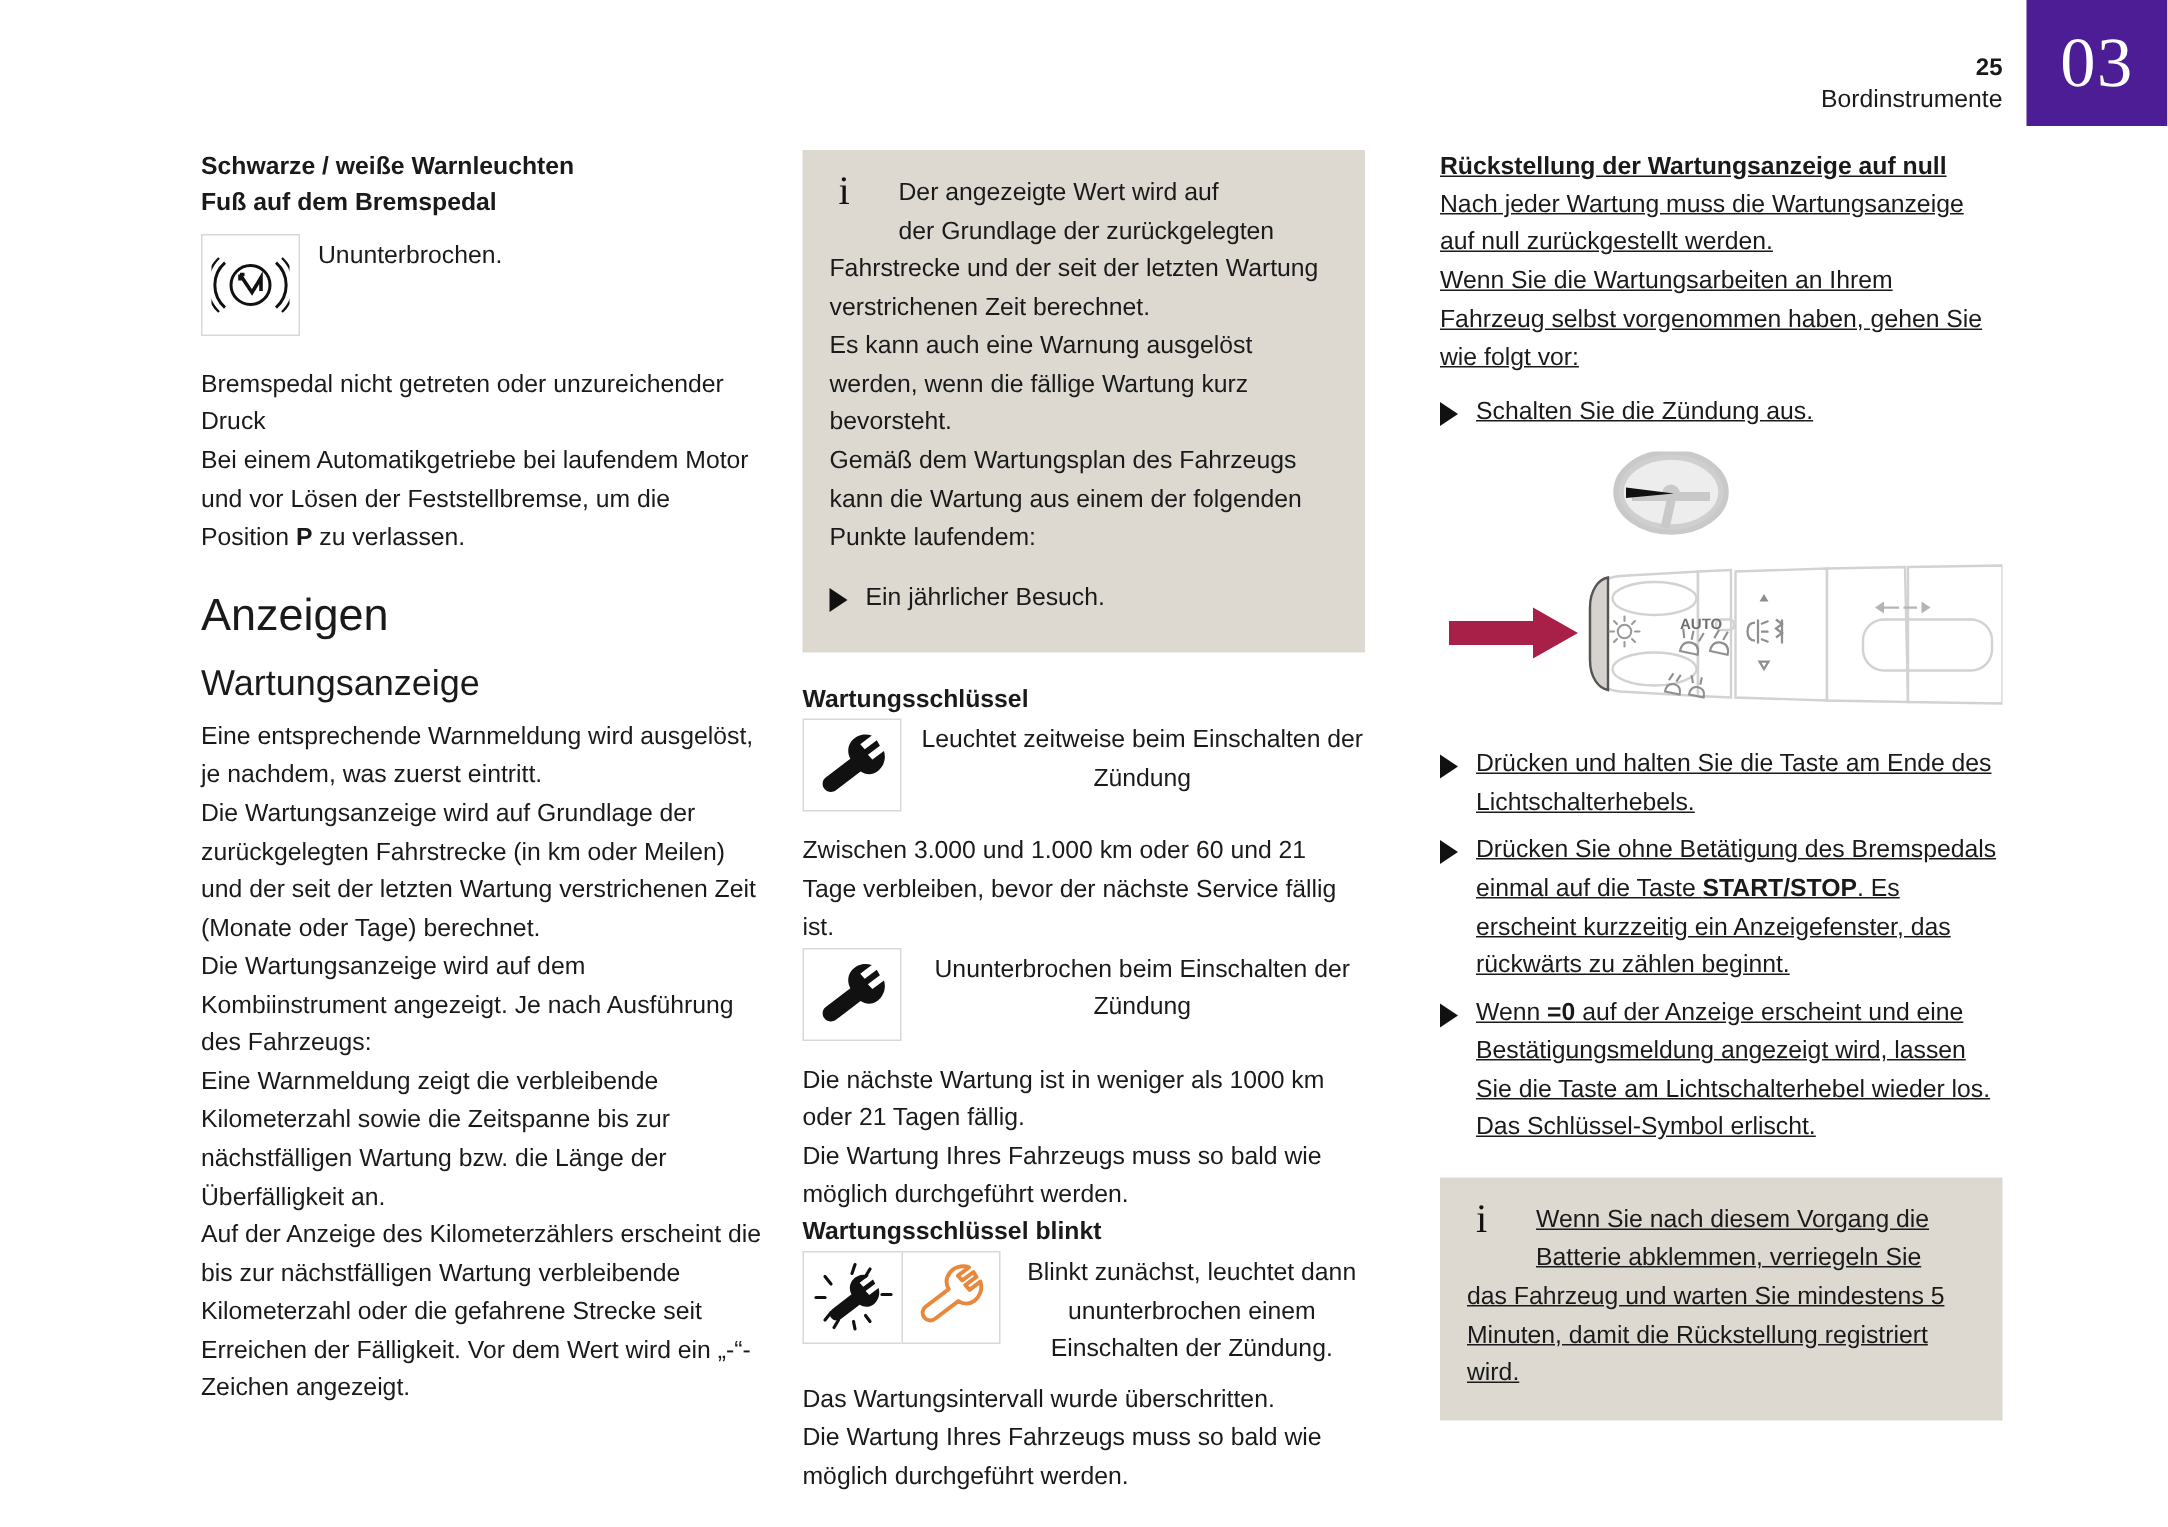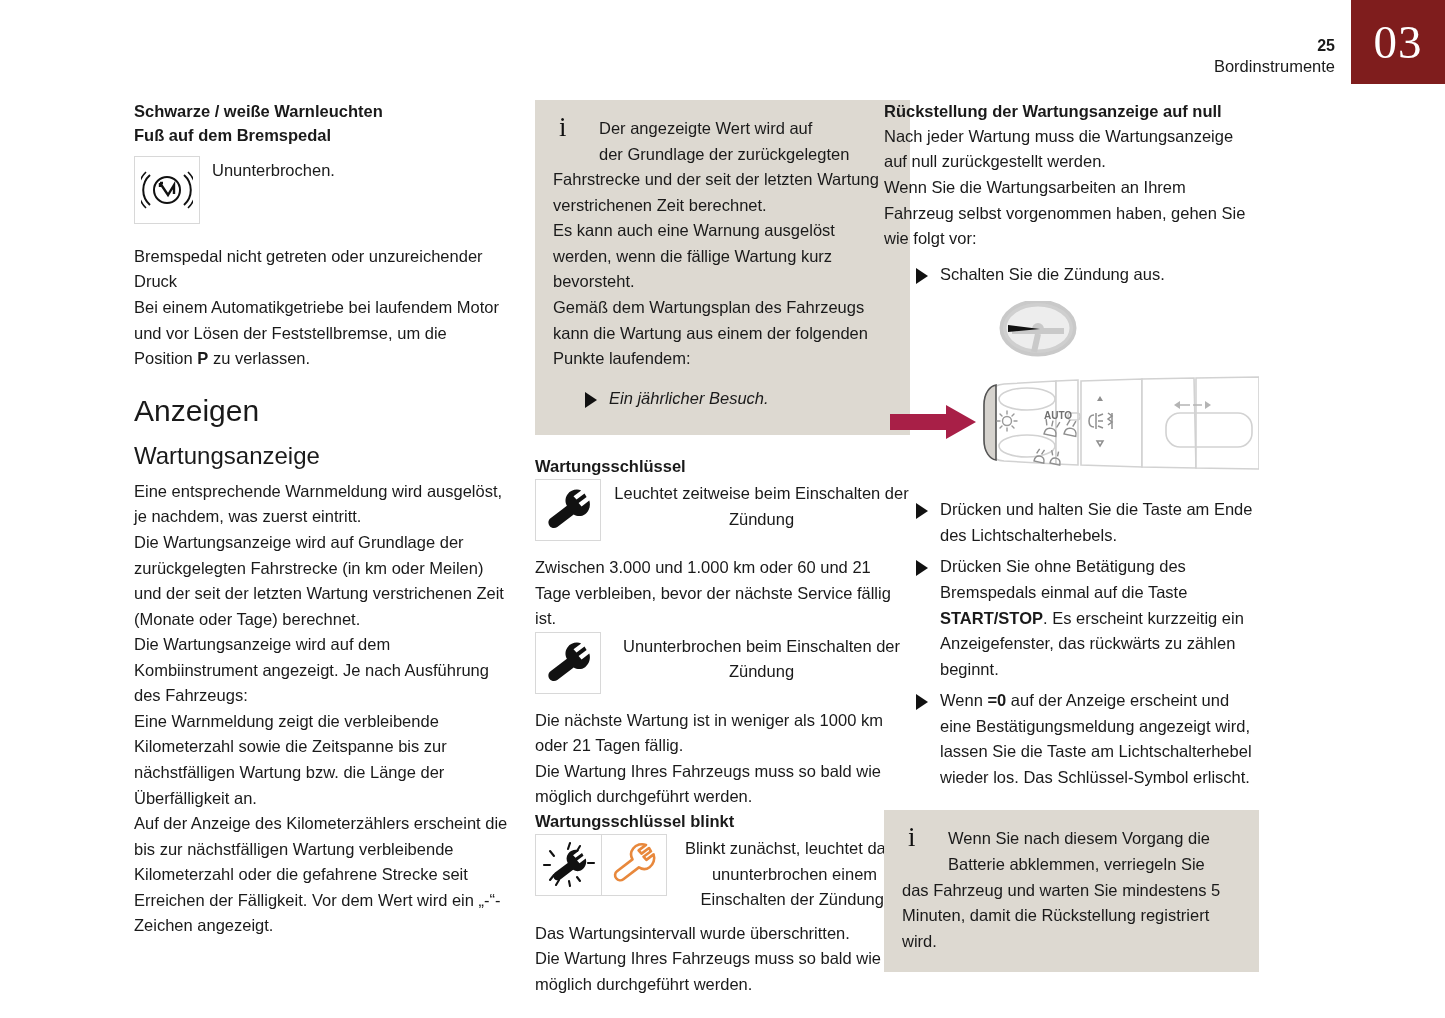--- a/index.html
+++ b/index.html
@@ -16,21 +16,21 @@
     overflow: hidden;
   }
 
   
   .chapter-tab {
     position: absolute;
     top: 0;
     right: 0;
     width: 94px;
     height: 84px;
-    background: #7f1d1d;
+    background: #4c1d95;
     display: flex;
     align-items: center;
     justify-content: center;
   }
   .chapter-tab .num {
     font-family: "Liberation Serif", serif;
     font-size: 47px;
     color: #ffffff;
     letter-spacing: 1px;
     line-height: 1;
@@ -61,21 +61,21 @@
     left: 0;
     width: 1445px;
   }
   .col {
     position: absolute;
     top: 0;
     width: 375px;
   }
   .col-1 { left: 134px; }
   .col-2 { left: 535px; }
-  .col-3 { left: 884px; }
+  .col-3 { left: 960px; text-decoration: underline; }
 
   
   .h-bold {
     font-size: 16.5px;
     font-weight: bold;
     line-height: 1.45;
     margin: 0;
   }
   .h1-big {
     font-size: 30px;
@@ -134,21 +134,20 @@
     margin: 10px 0 0 0;
     padding: 0;
   }
   ul.bullets li {
     display: flex;
     align-items: flex-start;
     gap: 12px;
     font-size: 16.5px;
     line-height: 1.55;
     margin-bottom: 6px;
-    margin-left: 32px;
   }
   .tri {
     flex: 0 0 auto;
     width: 0;
     height: 0;
     border-left: 12px solid #111111;
     border-top: 8px solid transparent;
     border-bottom: 8px solid transparent;
     margin-top: 6px;
   }
@@ -169,21 +168,21 @@
     position: absolute;
     left: 24px;
     top: 14px;
     font-family: "Liberation Serif", serif;
     font-size: 27px;
     line-height: 1;
     color: #111;
   }
   .info-indent-1 { padding-left: 46px; }
   .info-indent-2 { padding-left: 46px; }
-  .info-box ul.bullets { margin-top: 14px; font-style: italic; }
+  .info-box ul.bullets { margin-top: 14px; }
 
   
   .illustration {
     width: 375px;
     height: 186px;
     position: relative;
     margin: 14px 0 10px 0;
   }
   .illustration svg { display: block; }
 </style>

